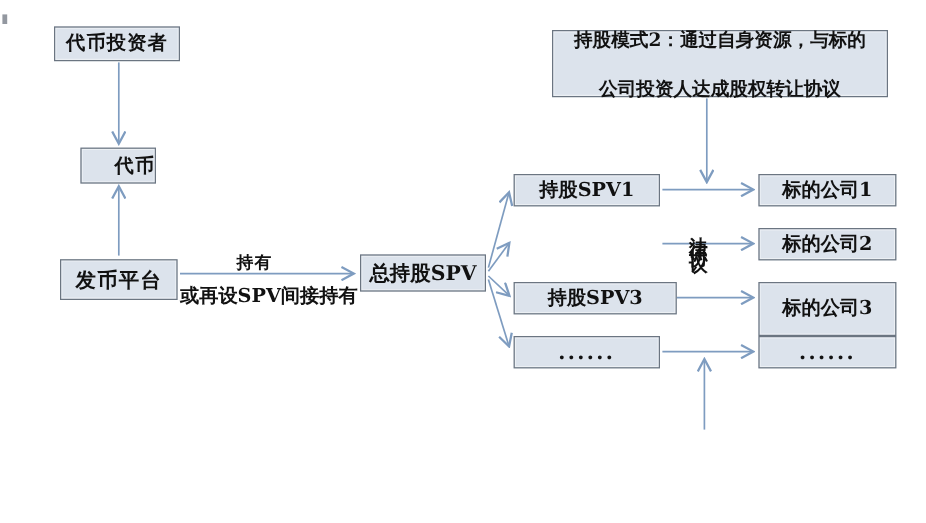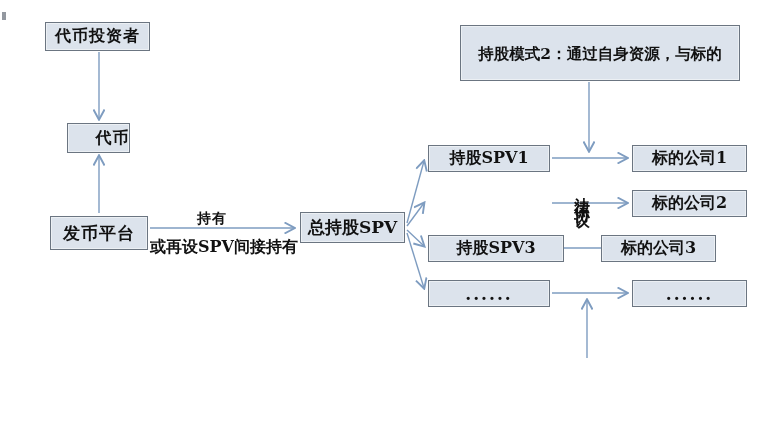--- a/index.html
+++ b/index.html
@@ -126,26 +126,27 @@
 
 
   <div class="node" style="left:428px; top:235px; width:136px; height:27px; letter-spacing:0;">持股SPV3</div>
 
   <div class="node dots" style="left:428px; top:280px; width:122px; height:27px;">......</div>
 
   <div class="node" style="left:632px; top:145px; width:115px; height:27px; letter-spacing:0;">标的公司1</div>
 
   <div class="node" style="left:632px; top:190px; width:115px; height:27px; letter-spacing:0;">标的公司2</div>
 
-  <div class="node" style="left:601px; top:235px; width:115px; height:27px; letter-spacing:0;">标的公司3</div>
+  <div class="node" style="left:632px; top:235px; width:115px; height:45px; letter-spacing:0;">标的公司3</div>
 
   <div class="node dots" style="left:632px; top:280px; width:115px; height:27px;">......</div>
 
   <div class="mode-box" style="left:460px; top:25px; width:280px; height:56px;gap:16px;">
     <span>持股模式2：通过自身资源，与标的</span>
+    <span>公司投资人达成股权转让协议</span>
   </div>
 
 
   <div class="edge-label" style="left:180px; top:210px; width:64px; font-size:14px;">持有</div>
 
   <div class="edge-label" style="left:150px; top:237px; width:140px; font-size:16px; letter-spacing:0;">或再设SPV间接持有</div>
 
   <div class="vtext" style="left:571px; top:184px; height:96px;">法律协议</div>
 
 </div>

